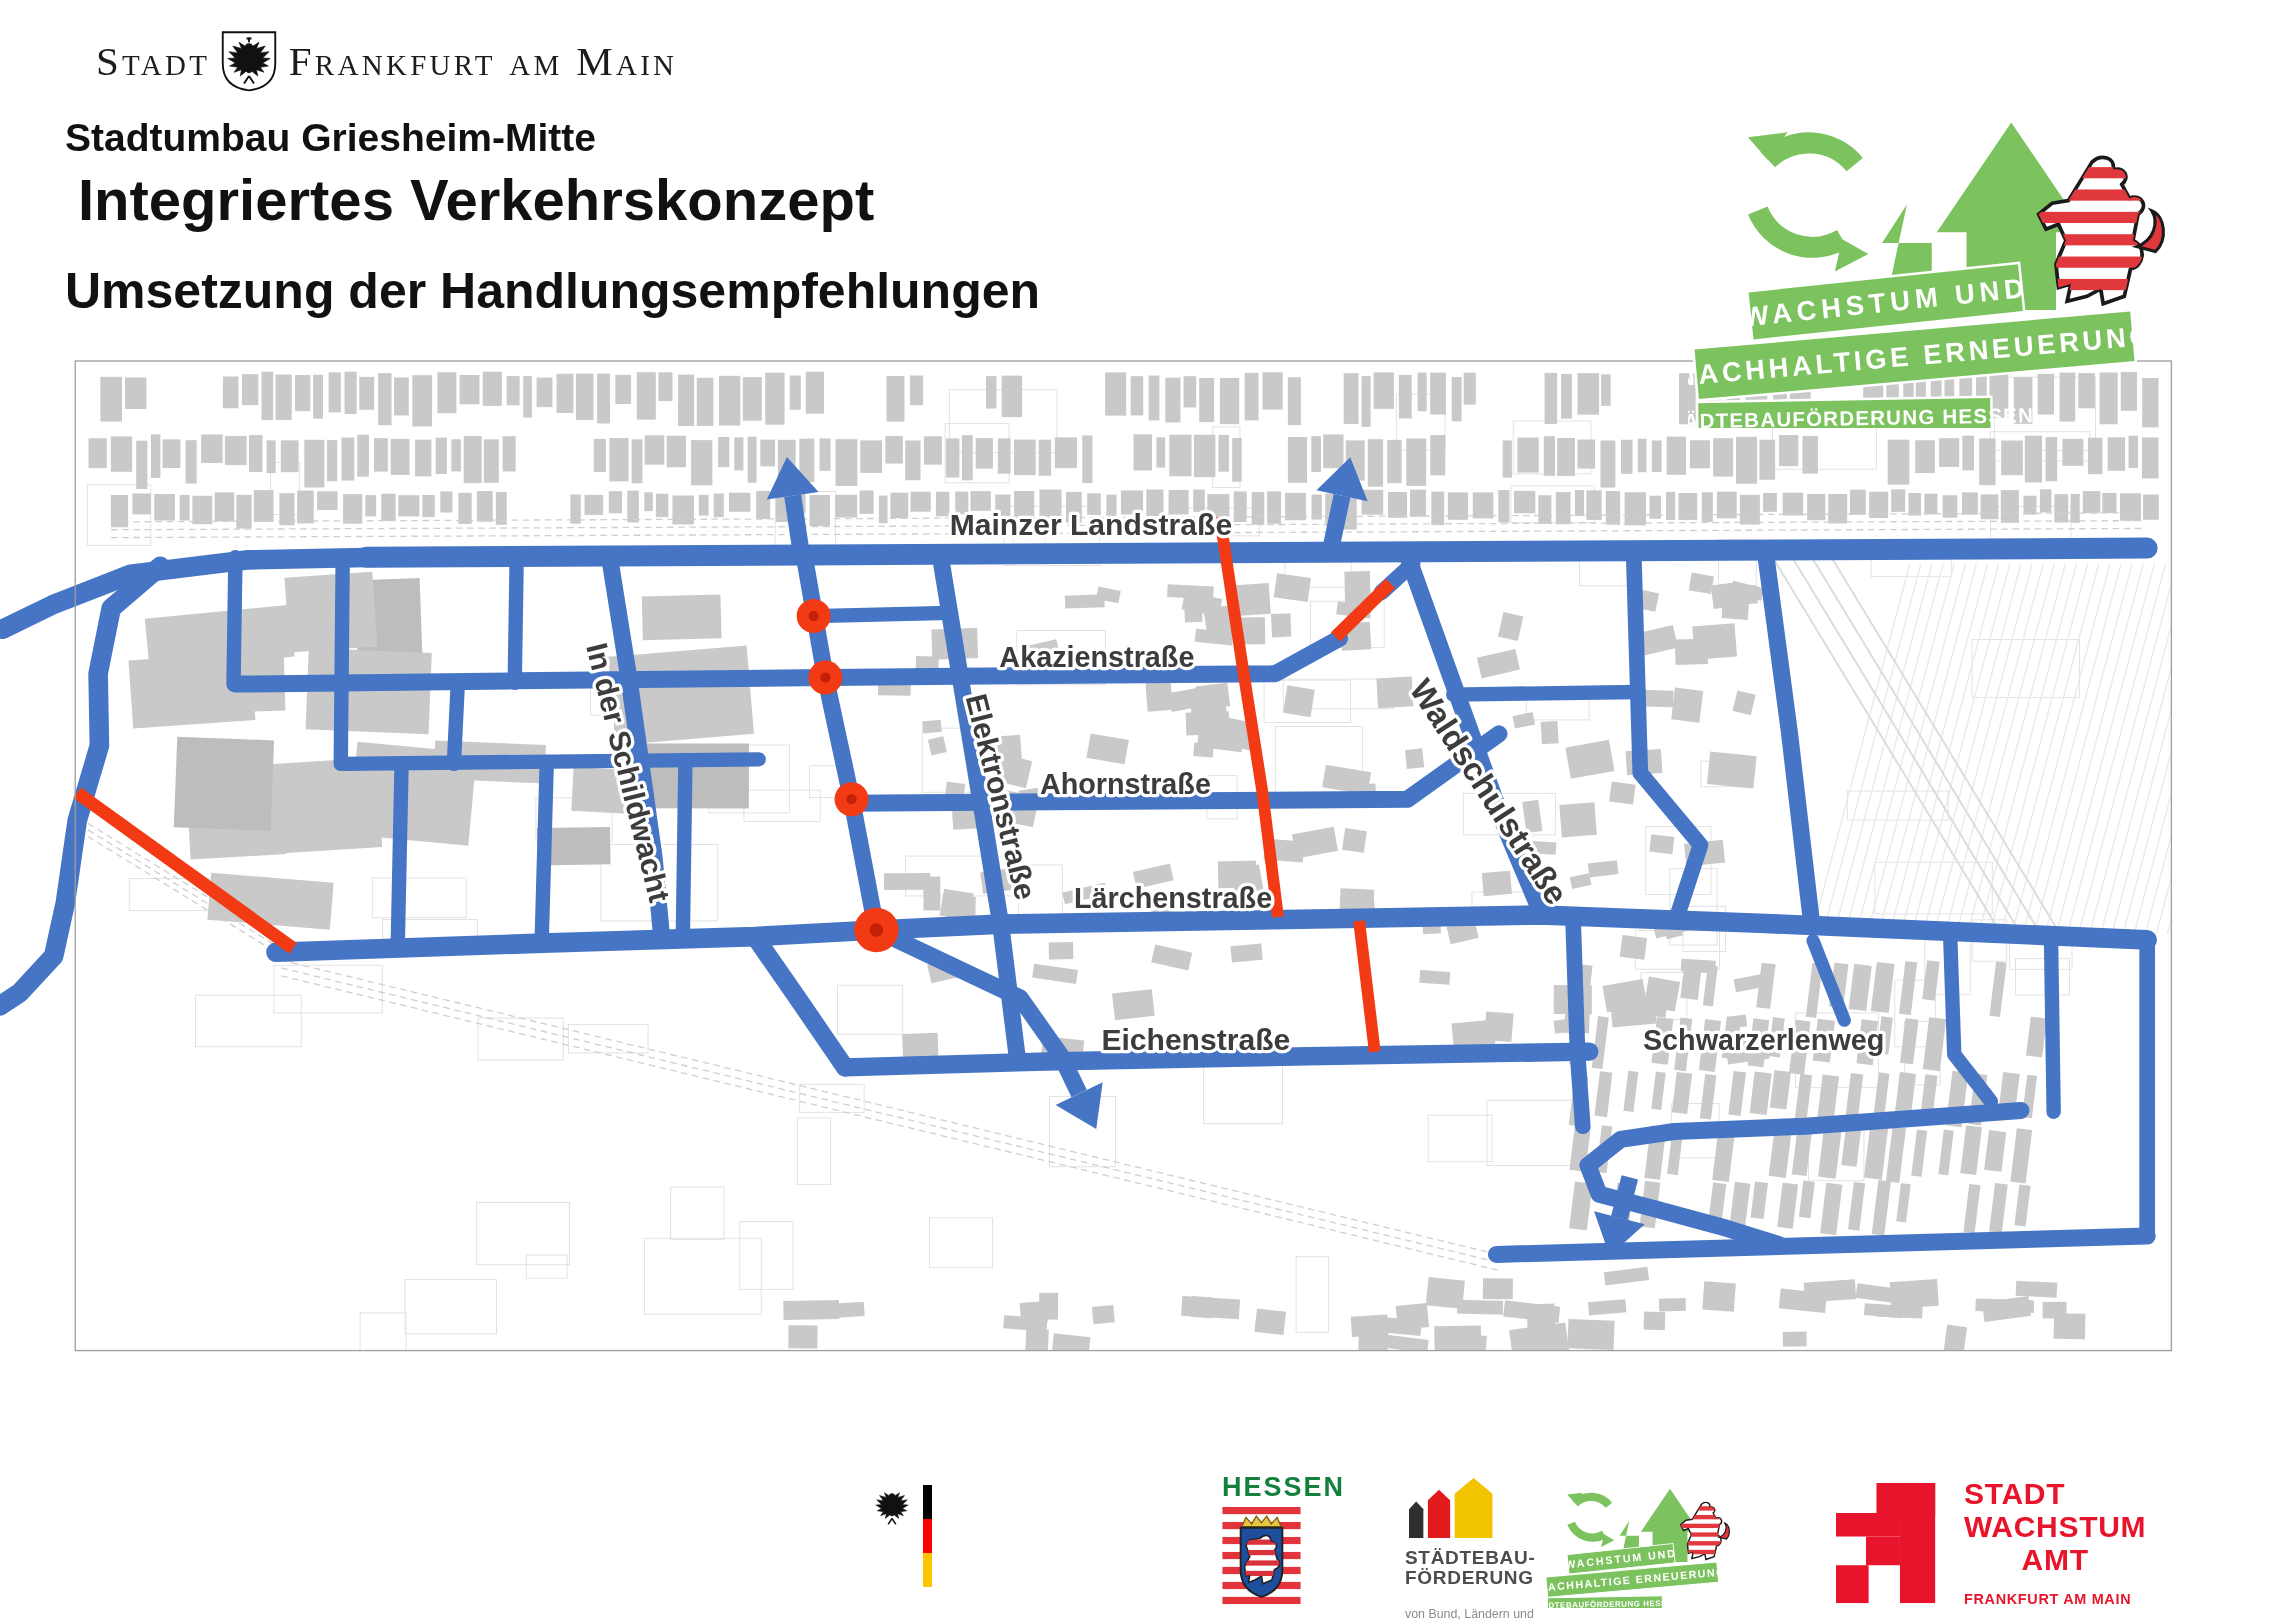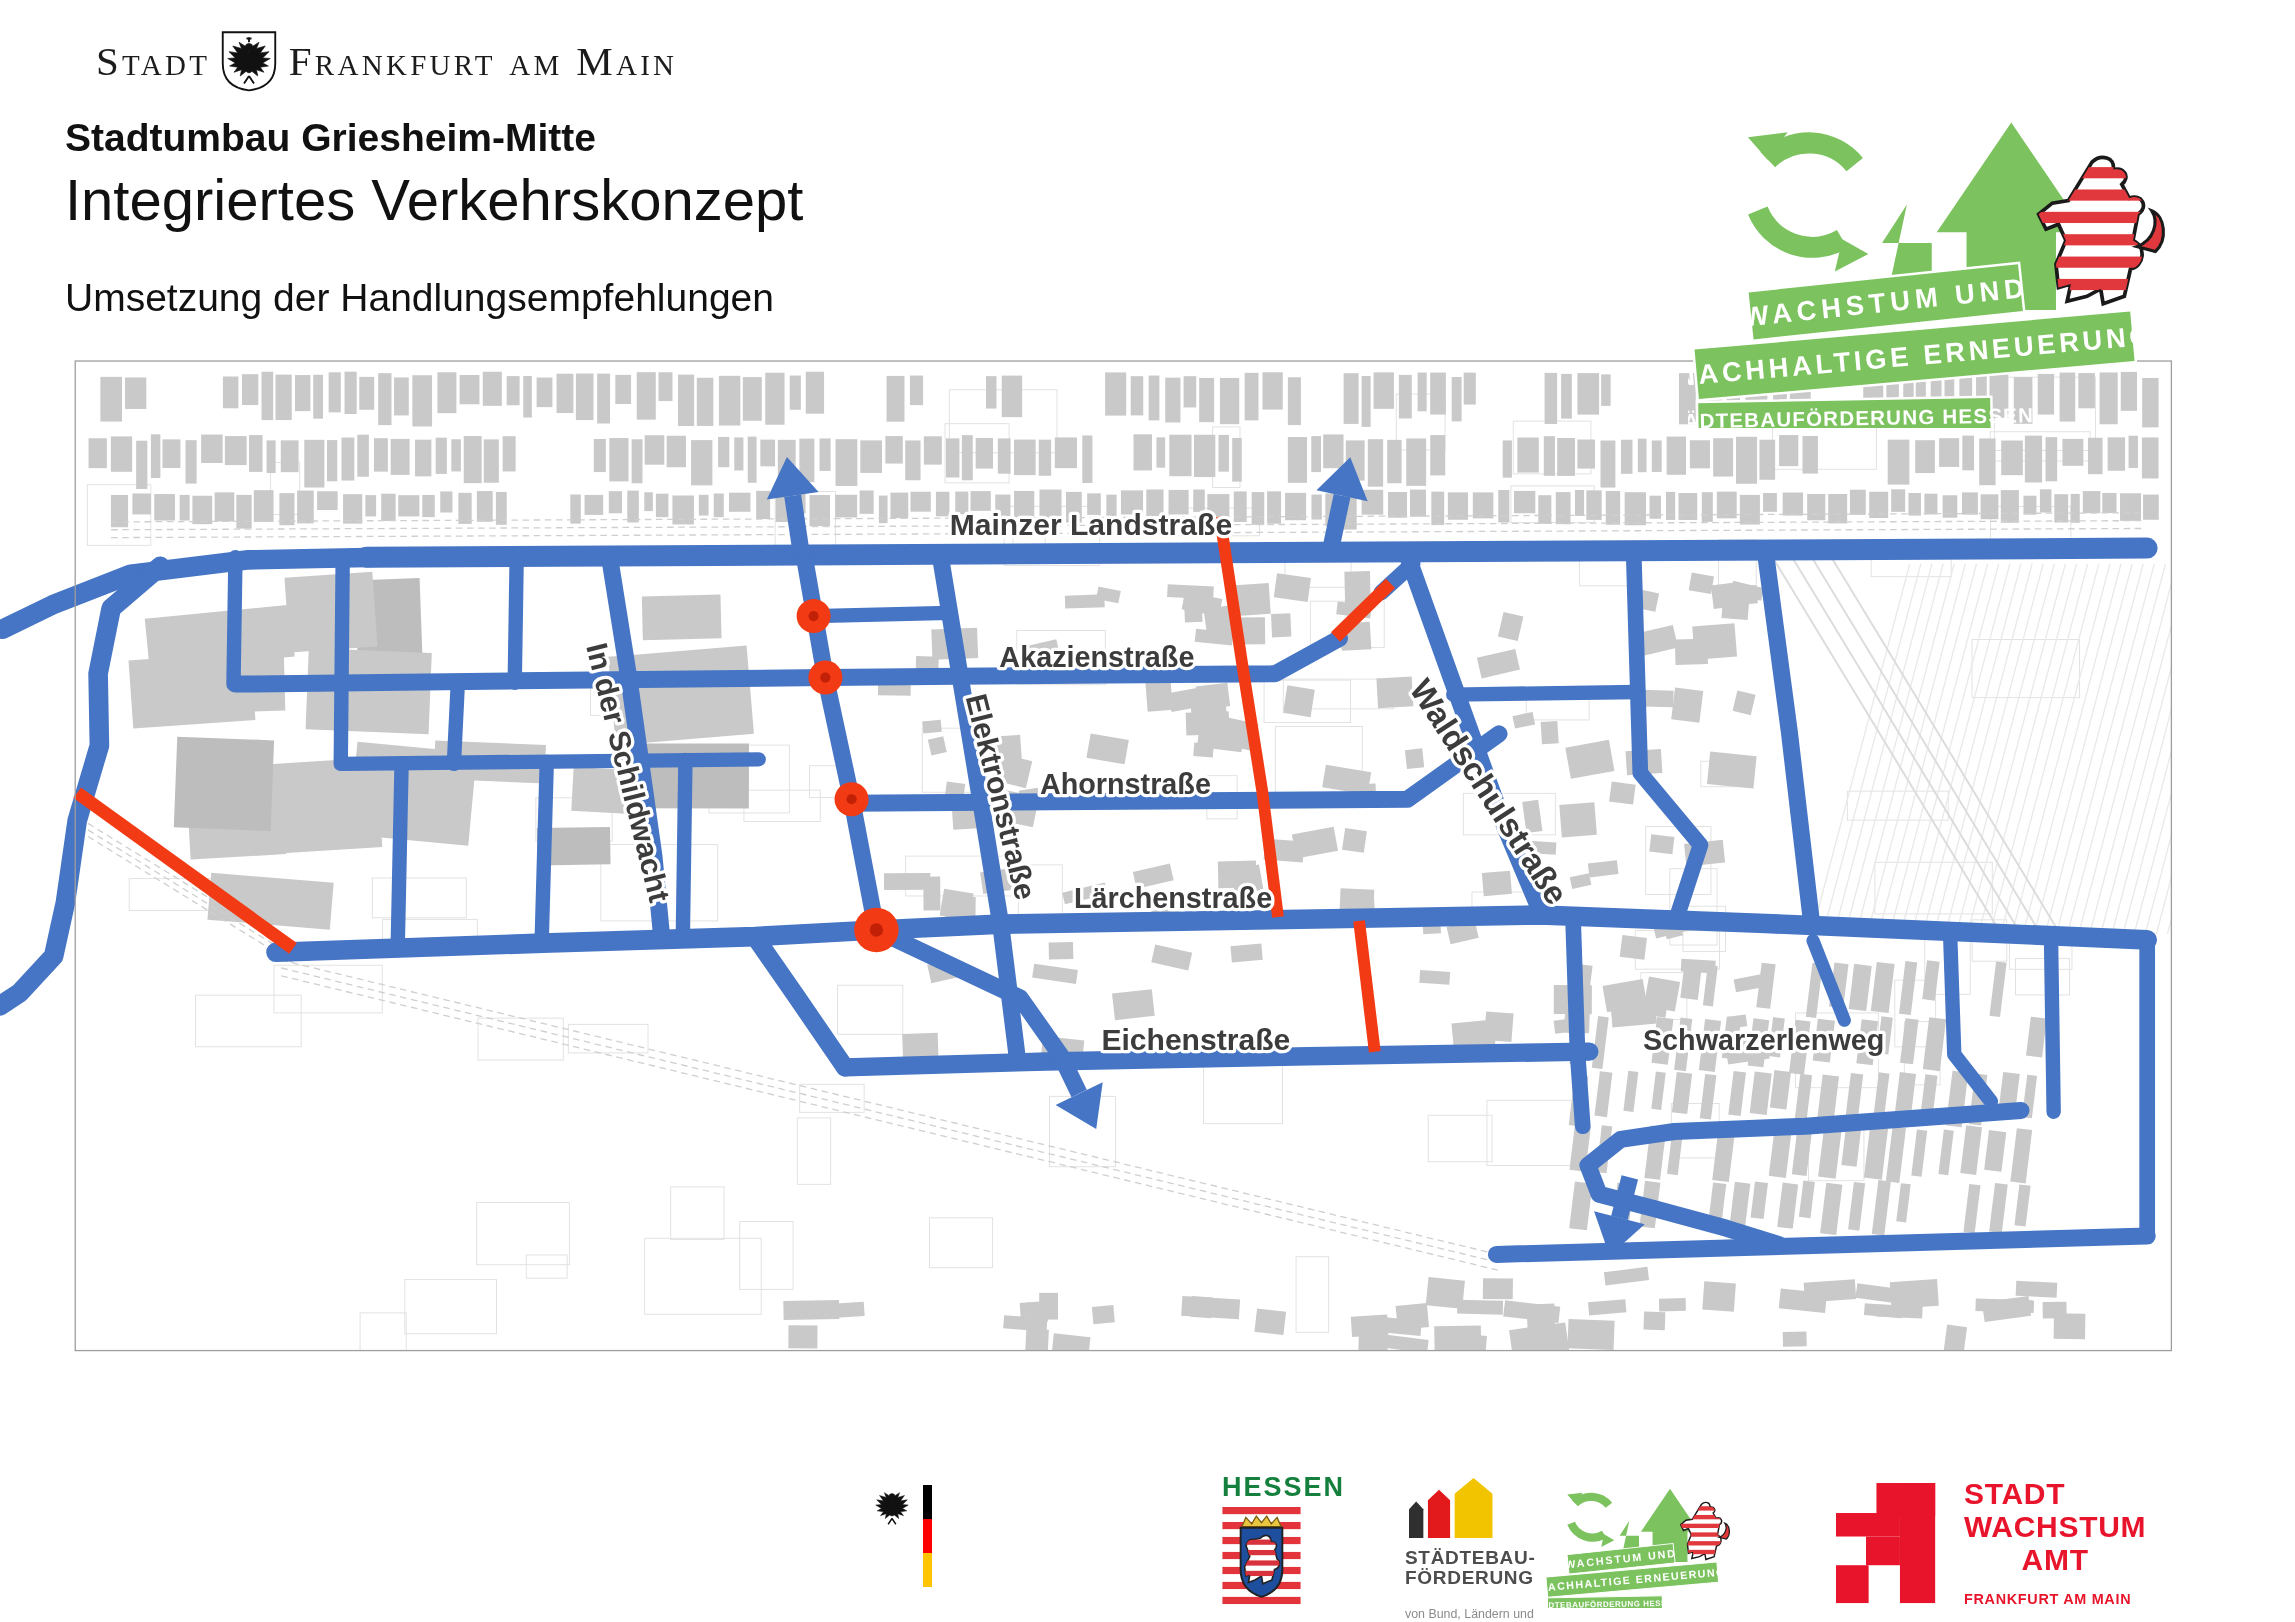--- a/index.html
+++ b/index.html
@@ -5,22 +5,22 @@
   html,body{margin:0;padding:0;width:2295px;height:1622px;background:#fff;overflow:hidden;
             font-family:"Liberation Sans",sans-serif;}
   .abs{position:absolute;}
   #page{position:relative;width:2295px;height:1622px;background:#fff;}
   #map-svg{position:absolute;left:0;top:0;z-index:1;}
   .hdr{z-index:2;color:#111;}
   #ffm-logo{left:96px;top:29px;display:flex;align-items:center;gap:9.2px;
             font-family:"Liberation Serif",serif;font-variant:small-caps;
             font-size:41px;letter-spacing:3.3px;color:#1c1c1c;}
   #subtitle{left:65px;top:116px;font-size:39px;font-weight:700;}
-  #title1{left:65px;top:166px;font-size:58px;font-weight:400;}
-  #title2{left:65px;top:262px;font-size:39px;font-weight:400;margin-top:14px;}
+  #title1{left:78px;top:166px;font-size:58px;font-weight:700;}
+  #title2{left:65px;top:262px;font-size:50px;font-weight:700;}
   .logo-box{z-index:3;}
   
   .foot{z-index:2;}
   #bmwsb{left:869px;top:1477px;width:314px;height:131px;}
   #bmwsb .stripe{position:absolute;left:54px;top:7.9px;width:9.2px;height:103px;}
   #bmwsb .stripe div{width:9.2px;height:34px;}
   #bmwsb .txt{position:absolute;left:73px;top:6.5px;font-size:19.6px;line-height:24px;color:#1a1a1a;}
   #hessen{left:1222px;top:1472px;width:105px;height:144px;}
   #hessen .word{font-size:27px;font-weight:700;color:#15803d;letter-spacing:2px;}
   #stb{left:1405px;top:1478px;width:144px;height:137px;}

